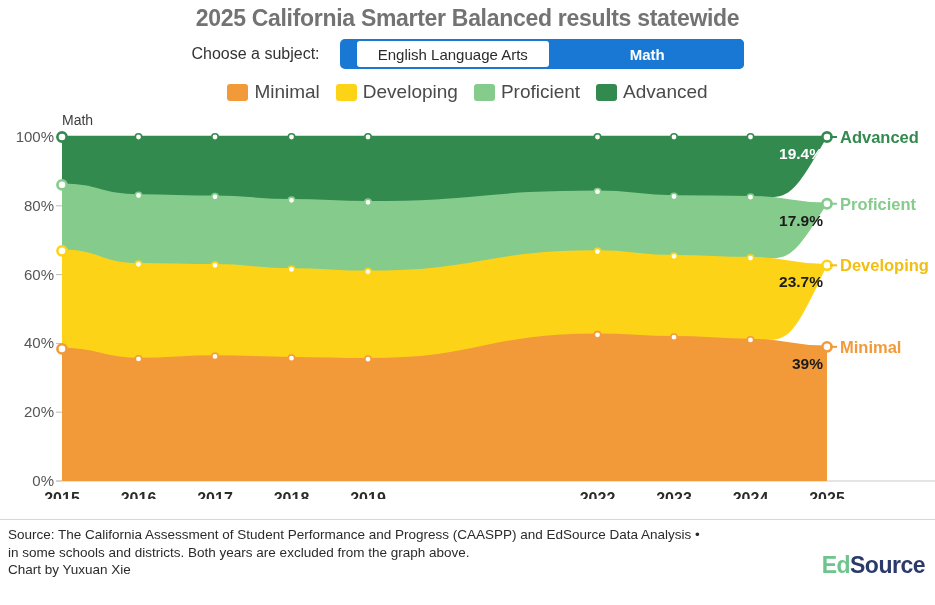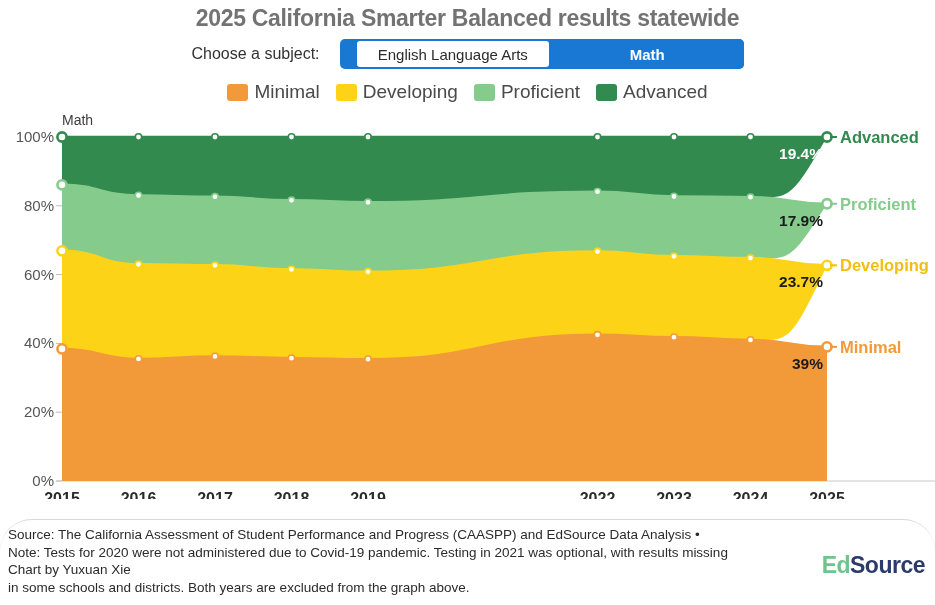--- a/index.html
+++ b/index.html
@@ -118,21 +118,20 @@
   }
 
   
   #footer {
     position: absolute;
     left: 0; bottom: 0;
     width: 935px;
     border-top: 1px solid #d8d8d8;
     padding: 6px 8px 2px 8px;
     height: 86px;
-    border-radius: 32px;
   }
   #footer-text {
     font-size: 13.5px;
     line-height: 17.5px;
     color: #2b2b2b;
     max-width: 800px;
   }
   #footer-text p { margin: 0; }
   #logo {
     position: absolute;
@@ -272,20 +271,19 @@
         <text x="823" y="178.312" class="value-label" fill="#1b1b1b">23.7%</text>
         <text x="823" y="116.73600000000005" class="value-label" fill="#1b1b1b">17.9%</text>
         <text x="823" y="50" class="value-label" fill="#ffffff">19.4%</text>
       </g>
   </svg>
 </div>
 
 <div id="footer">
   <div id="footer-text">
     <p>Source: The California Assessment of Student Performance and Progress (CAASPP) and EdSource Data Analysis •</p>
-    <p>Note: Tests for 2020 were not administered due to Covid-19 pandemic. Testing in 2021 was optional, with results missing</p>
+    <p>in some schools and districts. Both years are excluded from the graph above.</p>
     <p>Chart by Yuxuan Xie</p>
-    <p>in some schools and districts. Both years are excluded from the graph above.</p>
   </div>
   <div id="logo">
     <span class="logo-ed">Ed</span><span class="logo-source">Source</span>
   </div>
 </div>
 
 </body></html>

